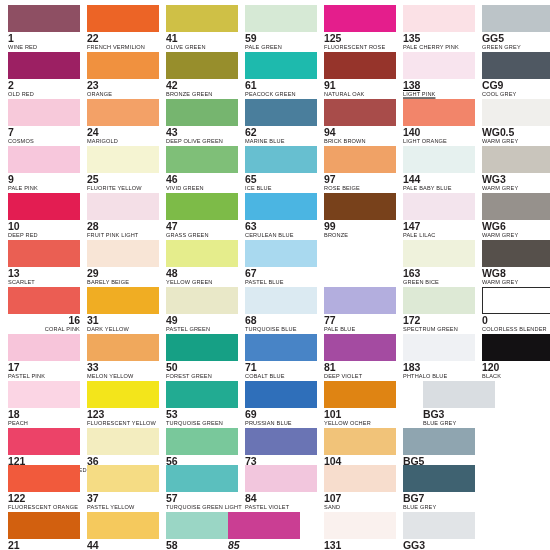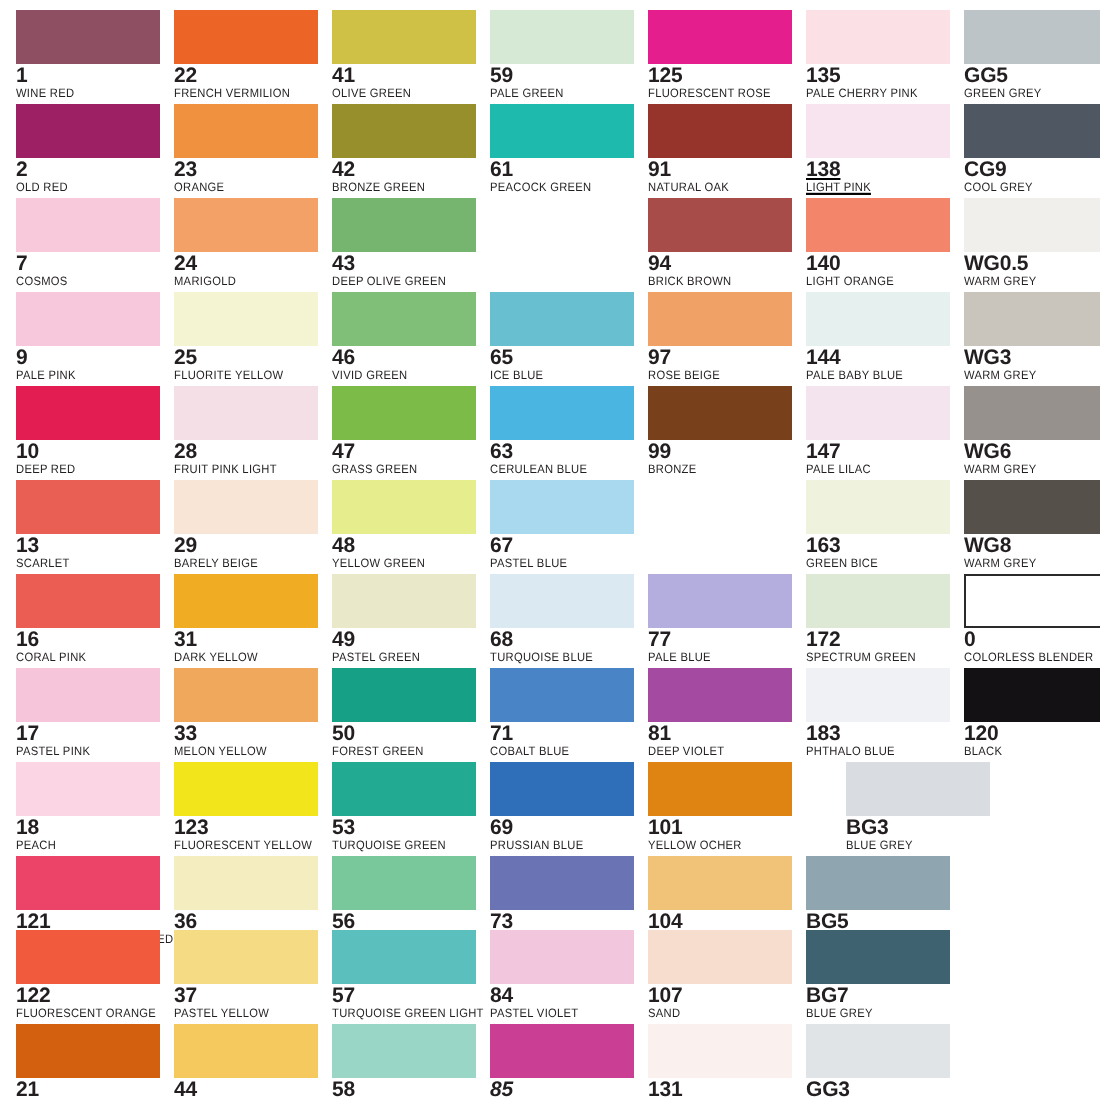--- a/index.html
+++ b/index.html
@@ -80,21 +80,21 @@
     <div class="cell" style="left: 8px; top: 193px;">
       <span class="swatch" style="background: rgb(227, 29, 82);"></span>
       <span class="code">10</span>
       <span class="name">DEEP RED</span>
     </div>
     <div class="cell" style="left: 8px; top: 240px;">
       <span class="swatch" style="background: rgb(234, 95, 83);"></span>
       <span class="code">13</span>
       <span class="name">SCARLET</span>
     </div>
-    <div class="cell" style="left: 8px; top: 287px;">
+    <div class="cell" style="left: 8px; top: 287px; text-align: right;">
       <span class="swatch" style="background: rgb(235, 93, 83);"></span>
       <span class="code">16</span>
       <span class="name">CORAL PINK</span>
     </div>
     <div class="cell" style="left: 8px; top: 334px;">
       <span class="swatch" style="background: rgb(247, 197, 218);"></span>
       <span class="code">17</span>
       <span class="name">PASTEL PINK</span>
     </div>
     <div class="cell" style="left: 8px; top: 381px;">
@@ -237,20 +237,25 @@
     <div class="cell" style="left: 245px; top: 5px;">
       <span class="swatch" style="background: rgb(214, 233, 213);"></span>
       <span class="code">59</span>
       <span class="name">PALE GREEN</span>
     </div>
     <div class="cell" style="left: 245px; top: 52px;">
       <span class="swatch" style="background: rgb(30, 186, 173);"></span>
       <span class="code">61</span>
       <span class="name">PEACOCK GREEN</span>
     </div>
+    <div class="cell" style="left: 245px; top: 99px;">
+      <span class="swatch" style="background: rgb(74, 126, 156);"></span>
+      <span class="code">62</span>
+      <span class="name">MARINE BLUE</span>
+    </div>
     <div class="cell" style="left: 245px; top: 146px;">
       <span class="swatch" style="background: rgb(103, 191, 208);"></span>
       <span class="code">65</span>
       <span class="name">ICE BLUE</span>
     </div>
     <div class="cell" style="left: 245px; top: 193px;">
       <span class="swatch" style="background: rgb(75, 181, 226);"></span>
       <span class="code">63</span>
       <span class="name">CERULEAN BLUE</span>
     </div>
@@ -277,21 +282,21 @@
     <div class="cell" style="left: 245px; top: 428px;">
       <span class="swatch" style="background: rgb(106, 116, 180);"></span>
       <span class="code">73</span>
       <span class="name">ULTRAMARINE</span>
     </div>
     <div class="cell" style="left: 245px; top: 465px;">
       <span class="swatch" style="background: rgb(242, 198, 221);"></span>
       <span class="code">84</span>
       <span class="name">PASTEL VIOLET</span>
     </div>
-    <div class="cell" style="left: 245px; top: 512px; font-style: italic;">
+    <div class="cell" style="left: 228px; top: 512px; font-style: italic;">
       <span class="swatch" style="background: rgb(202, 62, 147);"></span>
       <span class="code">85</span>
     </div>
     <div class="cell" style="left: 324px; top: 5px;">
       <span class="swatch" style="background: rgb(228, 30, 140);"></span>
       <span class="code">125</span>
       <span class="name">FLUORESCENT ROSE</span>
     </div>
     <div class="cell" style="left: 324px; top: 52px;">
       <span class="swatch" style="background: rgb(150, 52, 43);"></span>

